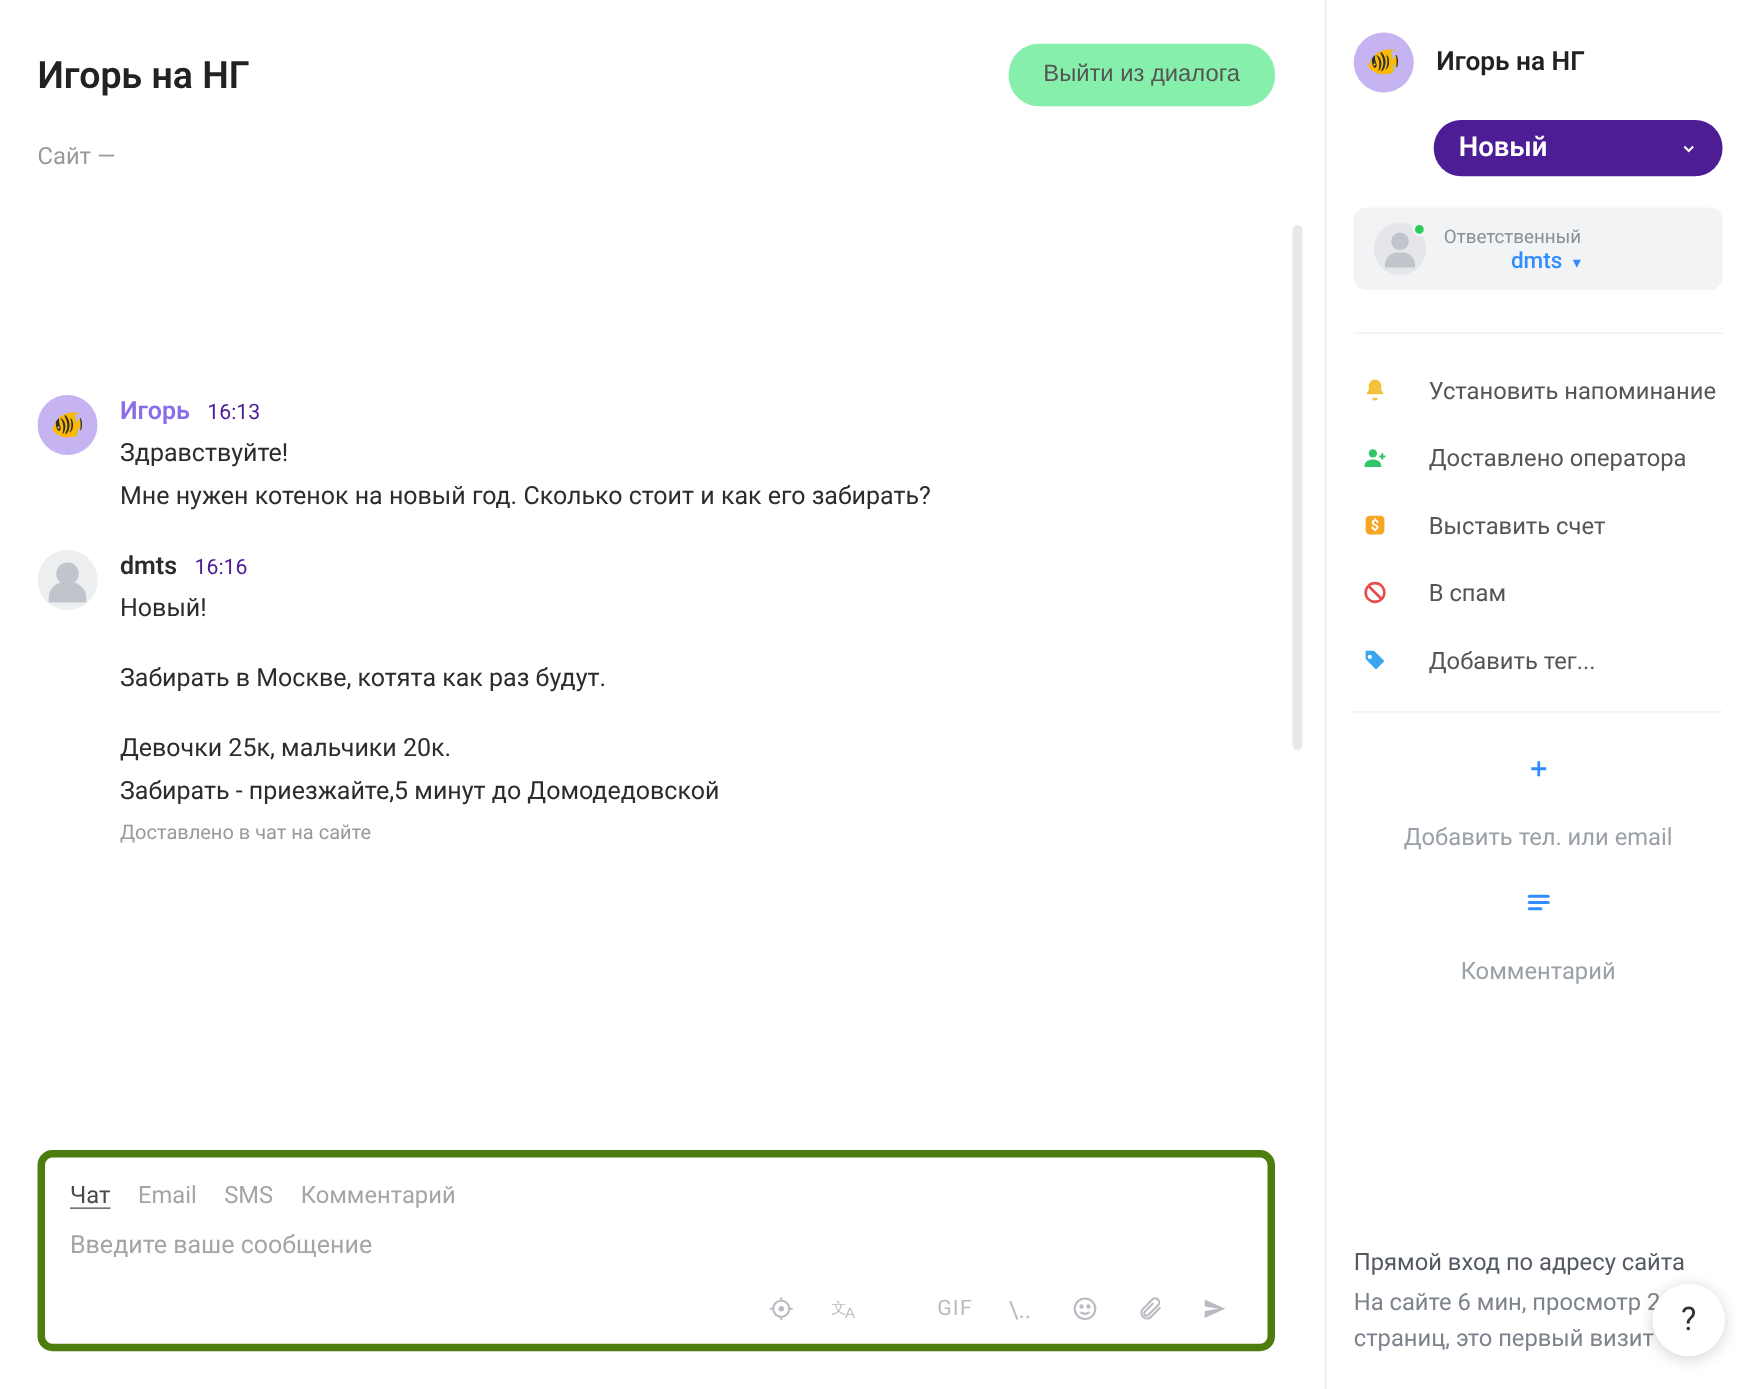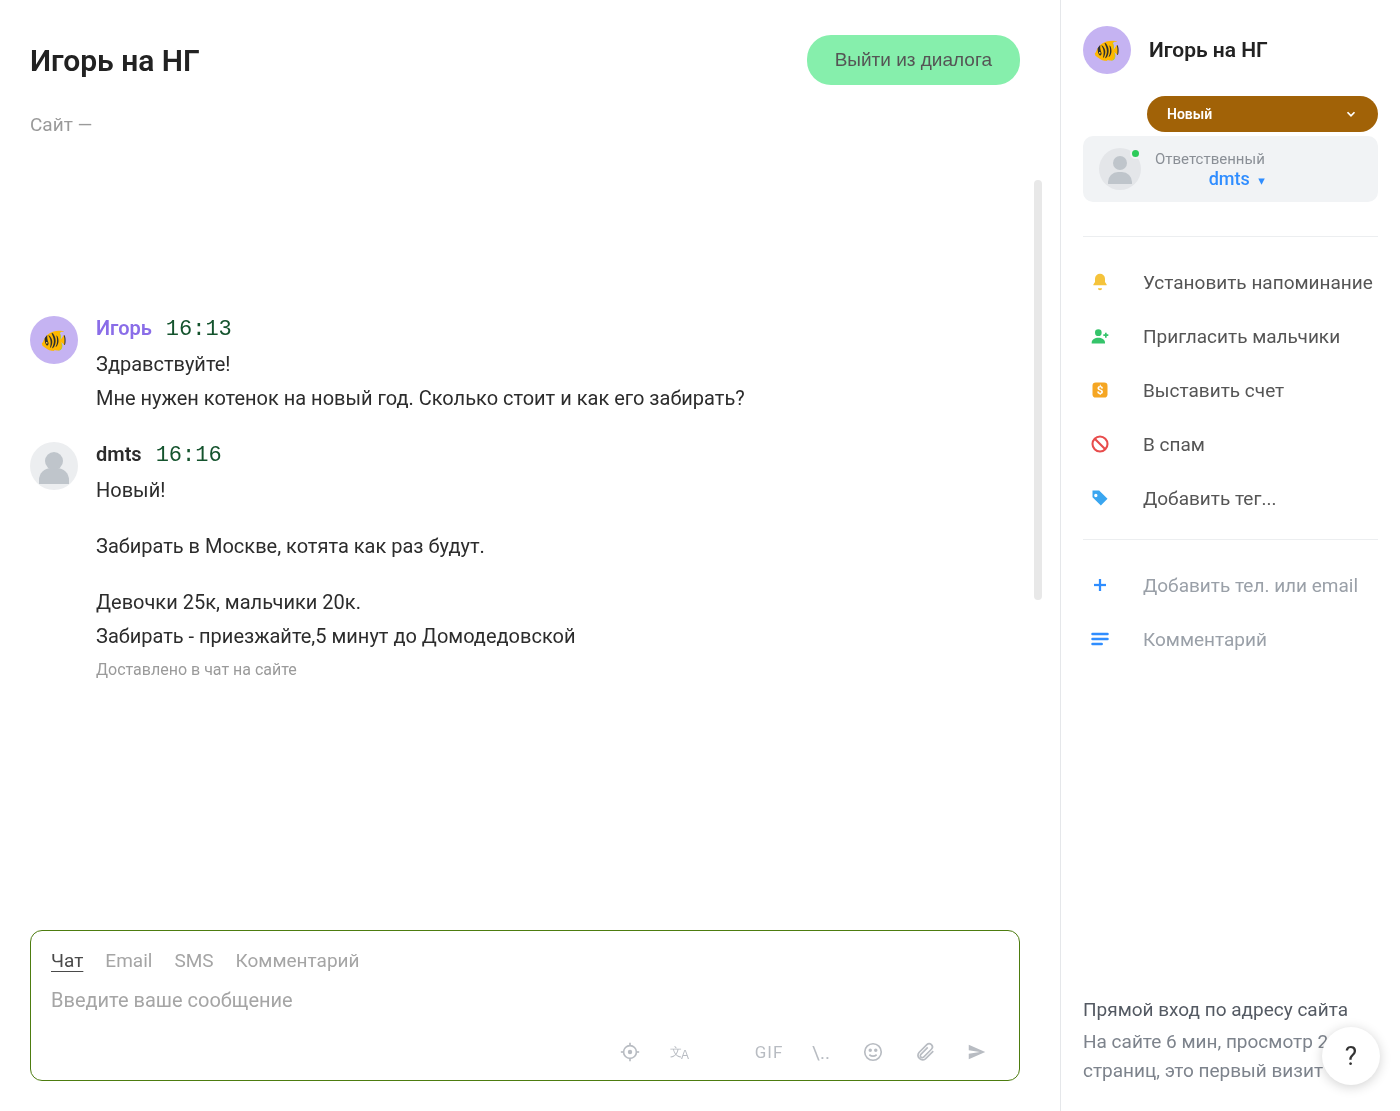--- a/index.html
+++ b/index.html
@@ -88,27 +88,27 @@
 .msg-body { flex: 1; }
 .msg-head {
   display: flex;
   gap: 14px;
   align-items: baseline;
   margin-bottom: 6px;
 }
 .msg-name { font-size: 20px; font-weight: 600; }
 .name-purple { color: #8a6de8; }
 .name-dark { color: #2c2c2c; }
-.msg-time { font-size: 22px; color: #14532d; font-family: Liberation Mono, monospace; }
+.msg-time { font-size: 17px; color: #4c1d95; }
 .msg-text { font-size: 20px; line-height: 1.6; color: #2c2c2c; }
 .msg-text p { margin-bottom: 2px; }
 .msg-text .gap { height: 22px; }
 .delivered { font-size: 16px; color: #9a9a9a; margin-top: 8px; }
 .composer {
-  border: 1px solid #4d7c0f;
+  border: 6px solid #4d7c0f;
   border-radius: 12px;
   margin-right: 40px;
   margin-top: 10px;
   padding: 18px 20px 14px;
 }
 .composer-tabs {
   display: flex;
   gap: 22px;
   font-size: 19px;
   color: #a5a5a5;
@@ -172,31 +172,31 @@
   gap: 18px;
   margin-bottom: 22px;
 }
 .sb-avatar {
   width: 48px; height: 48px; border-radius: 50%;
   background: #c5b3f2;
   display: flex; align-items: center; justify-content: center;
 }
 .sb-title { font-size: 21px; font-weight: 600; color: #222; }
 .status-dd {
-  background: #a16207;
+  background: #4c1d95;
   color: #fff;
   border-radius: 22px;
   padding: 10px 20px;
-  font-size: 14px;
+  font-size: 22px;
   font-weight: 600;
   display: flex;
   justify-content: space-between;
   align-items: center;
   margin-left: 64px;
-  margin-bottom: 4px;
+  margin-bottom: 25px;
 }
 .responsible-card {
   background: #f1f3f5;
   border-radius: 10px;
   padding: 12px 16px;
   display: flex;
   align-items: center;
   gap: 14px;
   margin-bottom: 28px;
 }
@@ -237,21 +237,21 @@
   font-size: 20px;
 }
 .ic-bell { color: #f5c33b; }
 .ic-share { color: #35c46a; }
 .ic-invite { color: #35c46a; }
 .ic-invoice { color: #f5a623; }
 .ic-spam { color: #e84c4c; }
 .ic-tag { color: #3aa6f0; }
 .ic-plus { color: #2f8dff; font-weight: bold; }
 .ic-comment { color: #2f8dff; }
-.sb-action.muted { color: #9aa0a8; }
+.sb-action.muted { color: #9aa0a8; flex-direction: column; }
 .sb-bottom {
   margin-top: auto;
   padding-top: 20px;
 }
 .direct-text { font-size: 19px; color: #545a63; line-height: 1.5; }
 .stats-text { font-size: 19px; color: #7d838c; line-height: 1.5; margin-top: 4px; }
 .help-fab {
   position: absolute;
   right: 20px;
   bottom: 26px;
@@ -403,21 +403,21 @@
         <span>Установить напоминание</span>
       </div>
       <div class="sb-action">
         <span class="ic ic-invite">
           <svg width="20" height="20" viewBox="0 0 24 24" fill="currentColor">
             <circle cx="10" cy="8" r="4"></circle>
             <path d="M2 20c0-4 4-6 8-6s8 2 8 6v1H2z"></path>
             <path d="M19 8v6M16 11h6" stroke="currentColor" stroke-width="2"></path>
           </svg>
         </span>
-        <span>Пригласить мальчики</span>
+        <span>Доставлено оператора</span>
       </div>
       <div class="sb-action">
         <span class="ic ic-invoice">
           <svg width="20" height="20" viewBox="0 0 24 24" fill="currentColor">
             <rect x="3" y="3" width="18" height="18" rx="4"></rect>
             <text x="12" y="17" text-anchor="middle" font-size="14" fill="white" font-weight="bold">$</text>
           </svg>
         </span>
         <span>Выставить счет</span>
       </div>

